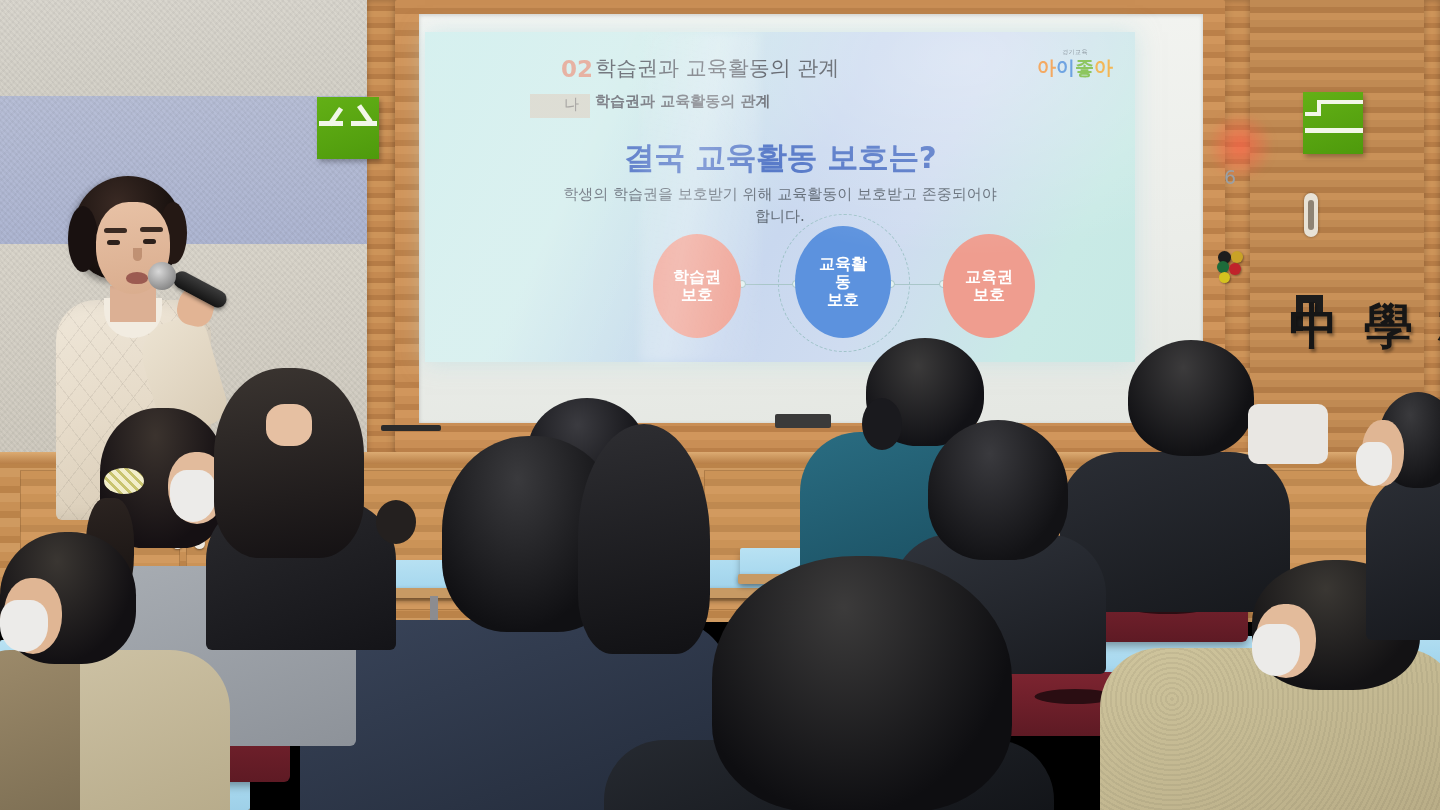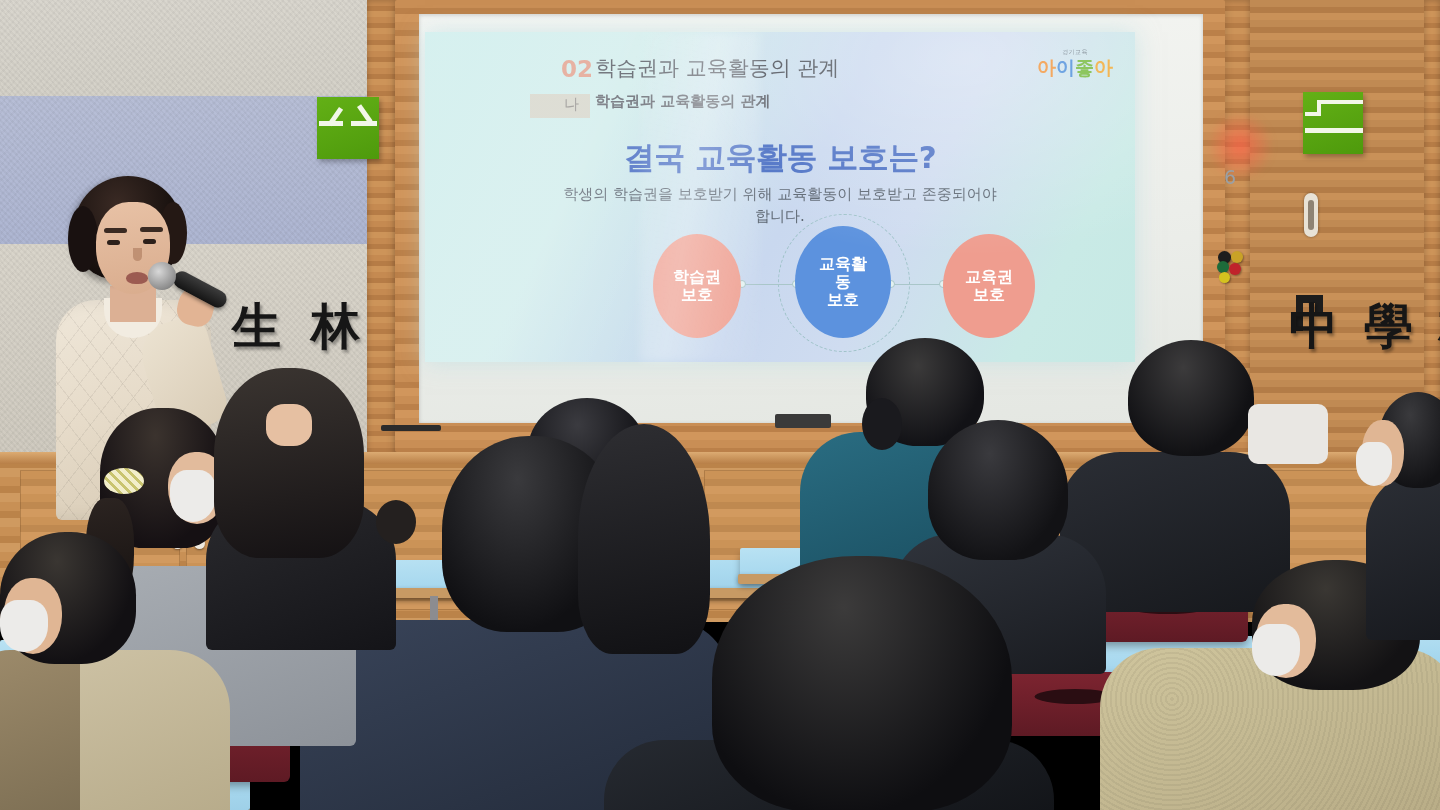--- a/index.html
+++ b/index.html
@@ -231,23 +231,20 @@
       <span class="ln c"></span>
       <span class="ln d"></span>
   </div>
   <div class="green-panel gp-right">
     <span class="ln a"></span>
       <span class="ln b"></span>
       <span class="ln c"></span>
       <span class="ln d"></span>
   </div>
 
-  <div class="cn left">
-    <span>生</span><span>林</span>
-  </div>
   <div class="cn right">
     <span>中</span><span>學</span><span>校</span>
   </div>
 
   <div class="board-frame"></div>
   <div class="board-white"></div>
   <div class="glare-red"></div>
   <div class="board-six">6</div>
 
   <div class="magnet" style="left:443px;top:110px;width:14px;height:14px;background:#2b2b2b;"></div>

